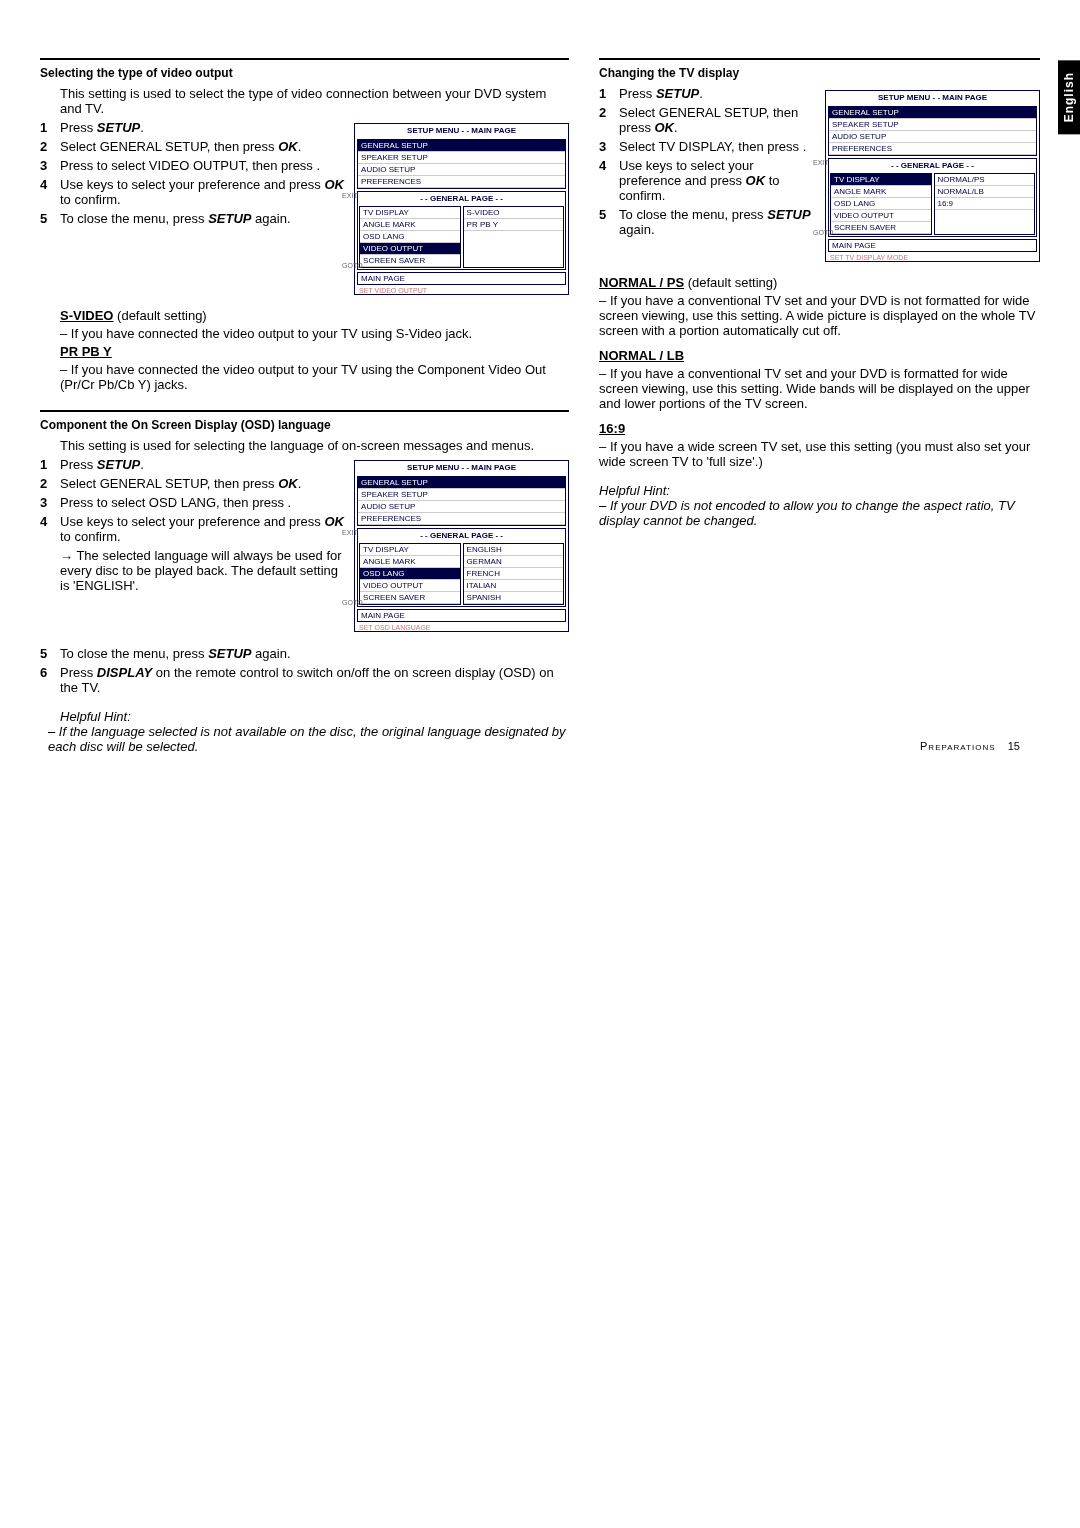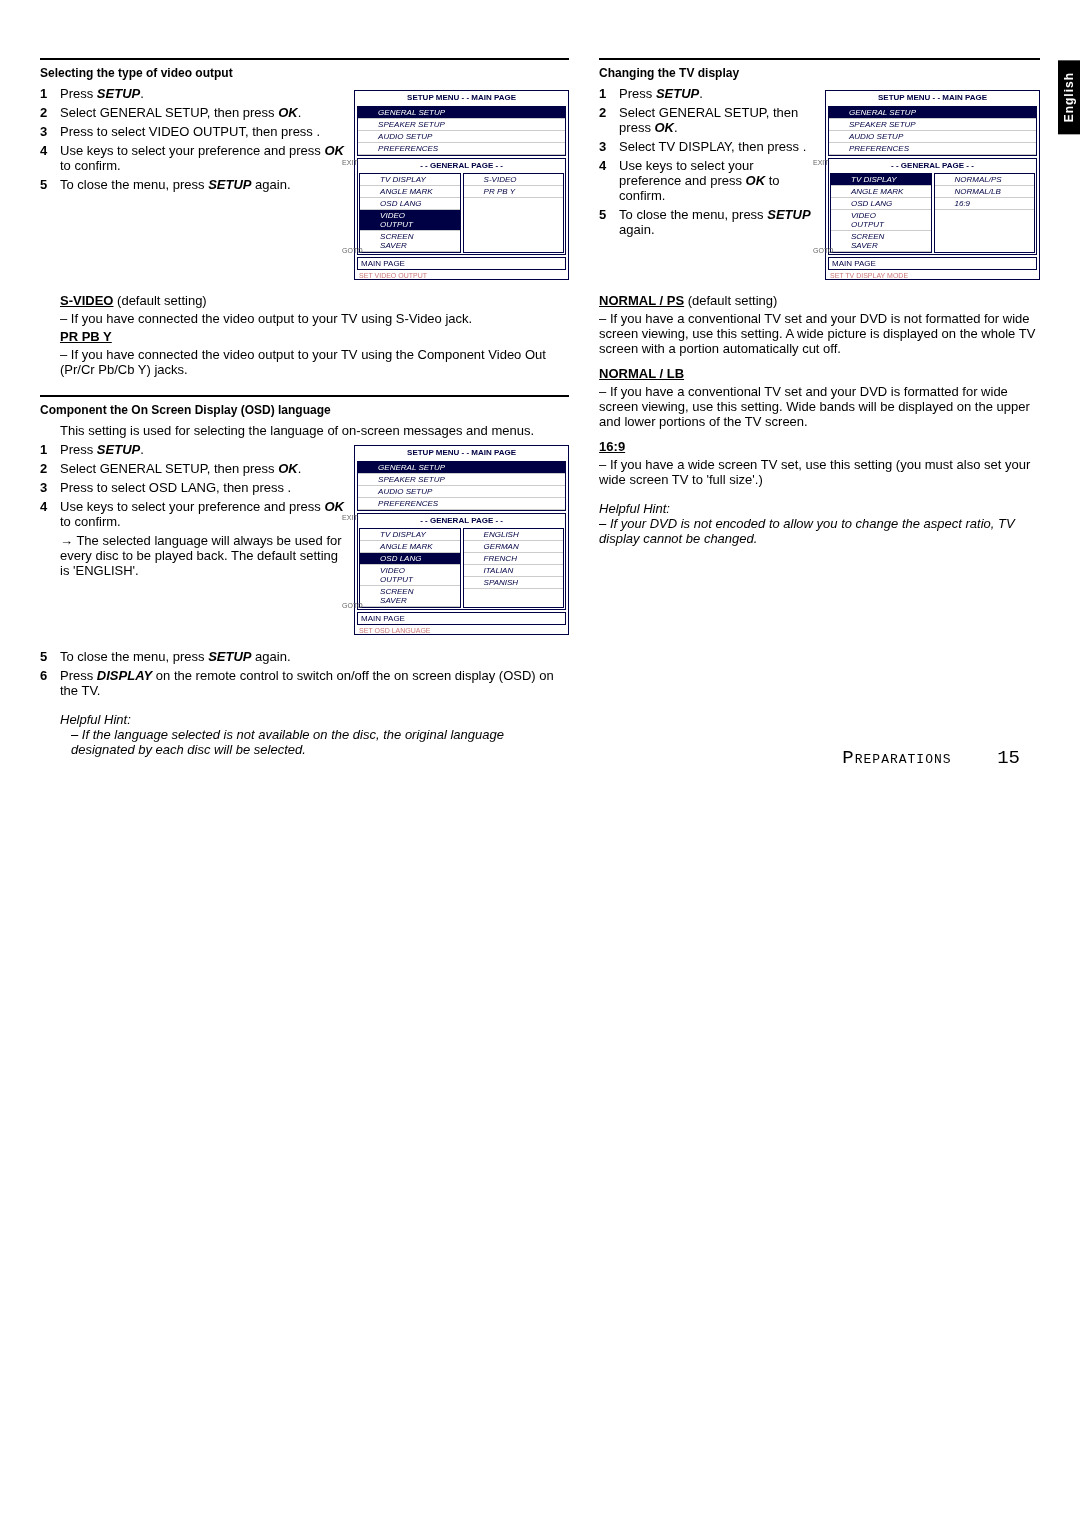--- a/index.html
+++ b/index.html
@@ -19,54 +19,55 @@
   h2 { font-size: 12px; font-weight: bold; border-top: 2px solid #000; margin: 18px 0 6px 0; padding-top: 6px; }
   .step-list { list-style: none; padding: 0; margin: 4px 0; }
   .step-list li { display: flex; margin: 4px 0; }
   .step-num { font-weight: bold; width: 20px; flex-shrink: 0; }
   .step-text { flex: 1; }
   .bold { font-weight: bold; font-style: italic; }
   .uline { text-decoration: underline; font-weight: bold; }
   .para { margin: 3px 0 3px 20px; }
   .para-noindent { margin: 3px 0; }
   .hint-title { font-style: italic; margin-top: 14px; margin-left: 20px;}
-  .hint-text { font-style: italic; margin-left: 31px; }
+  .hint-text { font-style: italic; margin-left: 8px; }
   .menu-box { border: 1px solid #004; font-size: 8px; width: 215px; background:#fff; }
   .menu-title { color:#004; font-weight:bold; text-align:center; padding:2px; }
   .menu-main { border:1px solid #004; margin:2px; }
-  .menu-row { padding:1px 20px; border-bottom:0.5px solid #ccc; color:#004; text-transform:uppercase;font-style:italic; }
+  .menu-row { padding:1px 3px; border-bottom:0.5px solid #ccc; color:#004; text-transform:uppercase; }
   .menu-row.hi { background:#004; color:#fff; }
   .menu-sub { border:1px solid #004; margin:2px; position:relative; }
   .menu-sub-title { color:#004; font-weight:bold; text-align:center; padding:2px; }
   .menu-sub-rows { display:flex; }
   .menu-sub-col { flex:1; border:1px solid #004; margin:1px;}
   .menu-foot-box { border:1px solid #004; margin:2px; padding:1px 3px; color:#004; text-transform:uppercase;}
   .menu-foot-caption { color:#c77; font-size:7px; padding:0 4px; text-transform:uppercase;}
   .menu-small-label { position:absolute; left:-16px; font-size:7px; color:#666; text-transform:uppercase;}
   .float-menu { float:right; margin:4px 0 10px 10px; }
   .lang-tab {
     position:absolute; right:0; top:60px;
     background:#000; color:#fff; font-weight:bold;
     font-size:12px; padding:12px 4px; writing-mode:vertical-rl; transform:rotate(180deg);
     letter-spacing:1px;
   }
-  .footer { position:absolute; bottom:28px; right:60px; font-size:19px;font-family:Liberation Mono, monospace; }
+  .footer { position:absolute; bottom:42px; right:60px; font-size:11px; }
   .footer .caps { font-variant: small-caps; letter-spacing:1px; }
   .arrow::before { content:"→ "; }
   .clear { clear:both; }
 </style>
 </head>
 <body>
 
 <div class="lang-tab">English</div>
 
 <div class="columns">
 <div class="col-left">
 
   <h2>Selecting the type of video output</h2>
+  <div class="para">This setting is used to select the type of video connection between your DVD system and TV.</div>
 
   <div class="float-menu" id="menu1">
         <div class="menu-box">
           <div class="menu-title">SETUP MENU - - MAIN PAGE</div>
           <div class="menu-main">
             <div class="menu-row hi">GENERAL SETUP</div>
             <div class="menu-row">SPEAKER SETUP</div>
             <div class="menu-row">AUDIO SETUP</div>
             <div class="menu-row">PREFERENCES</div>
           </div>

